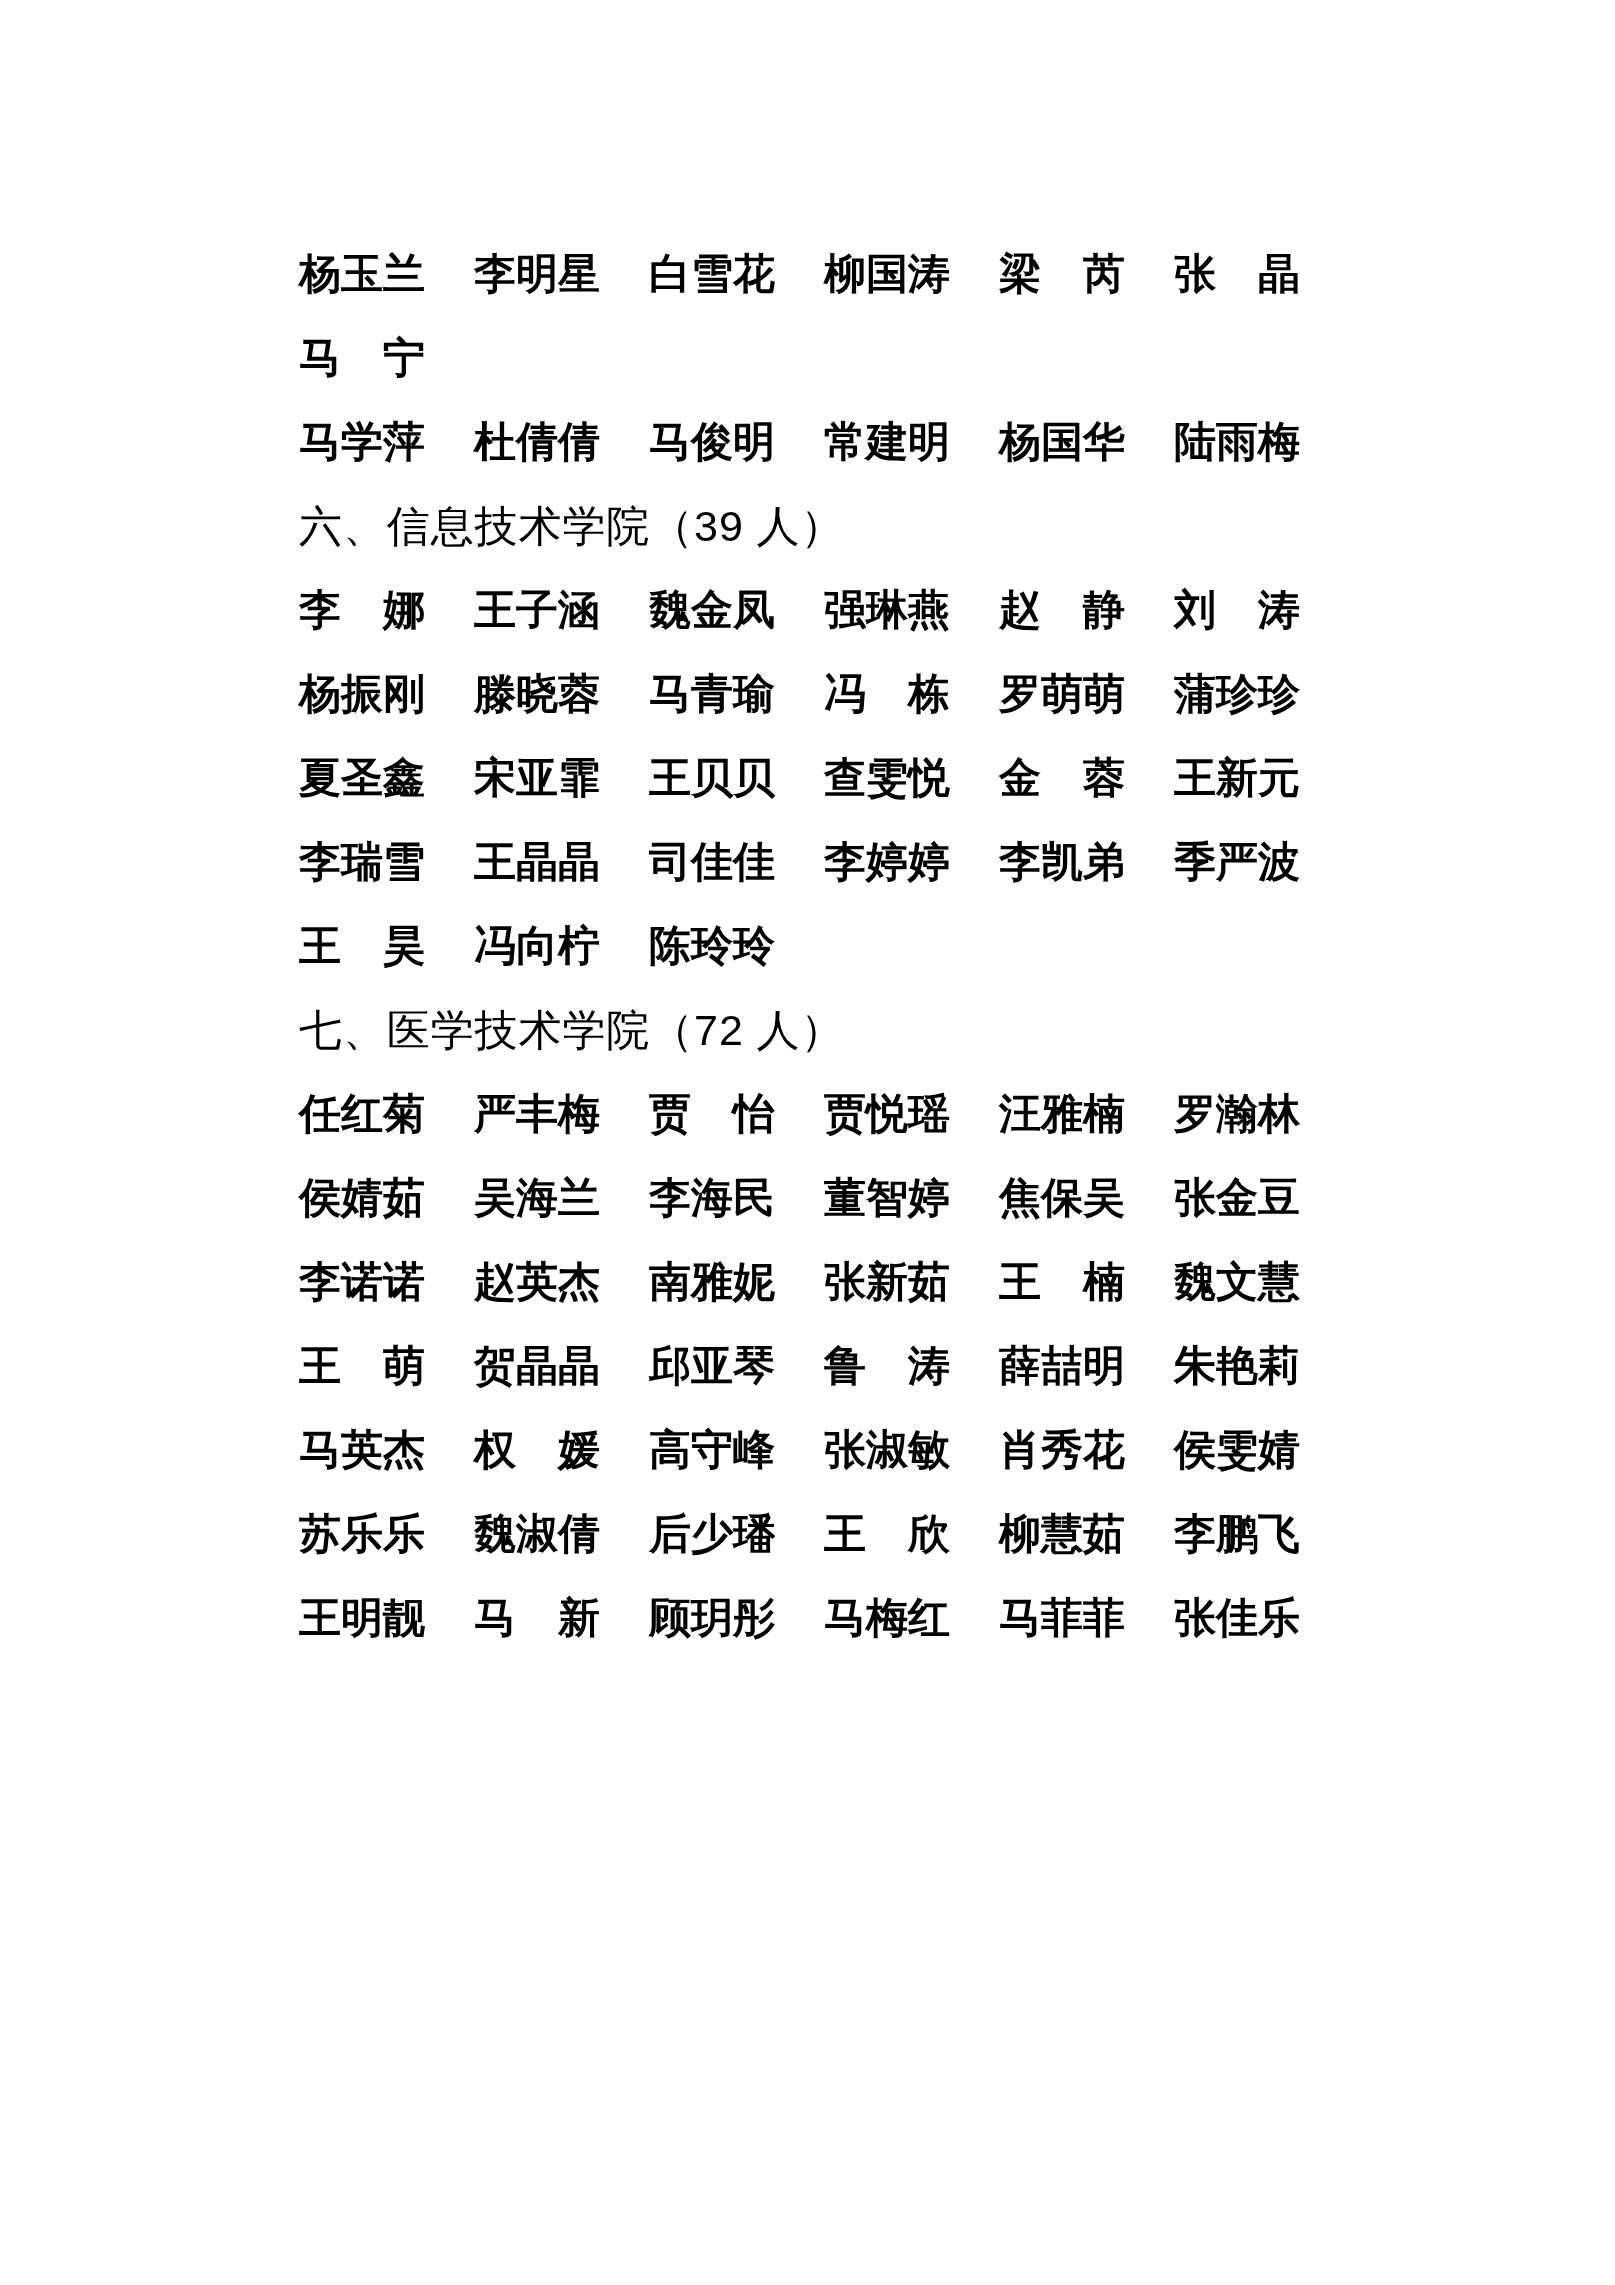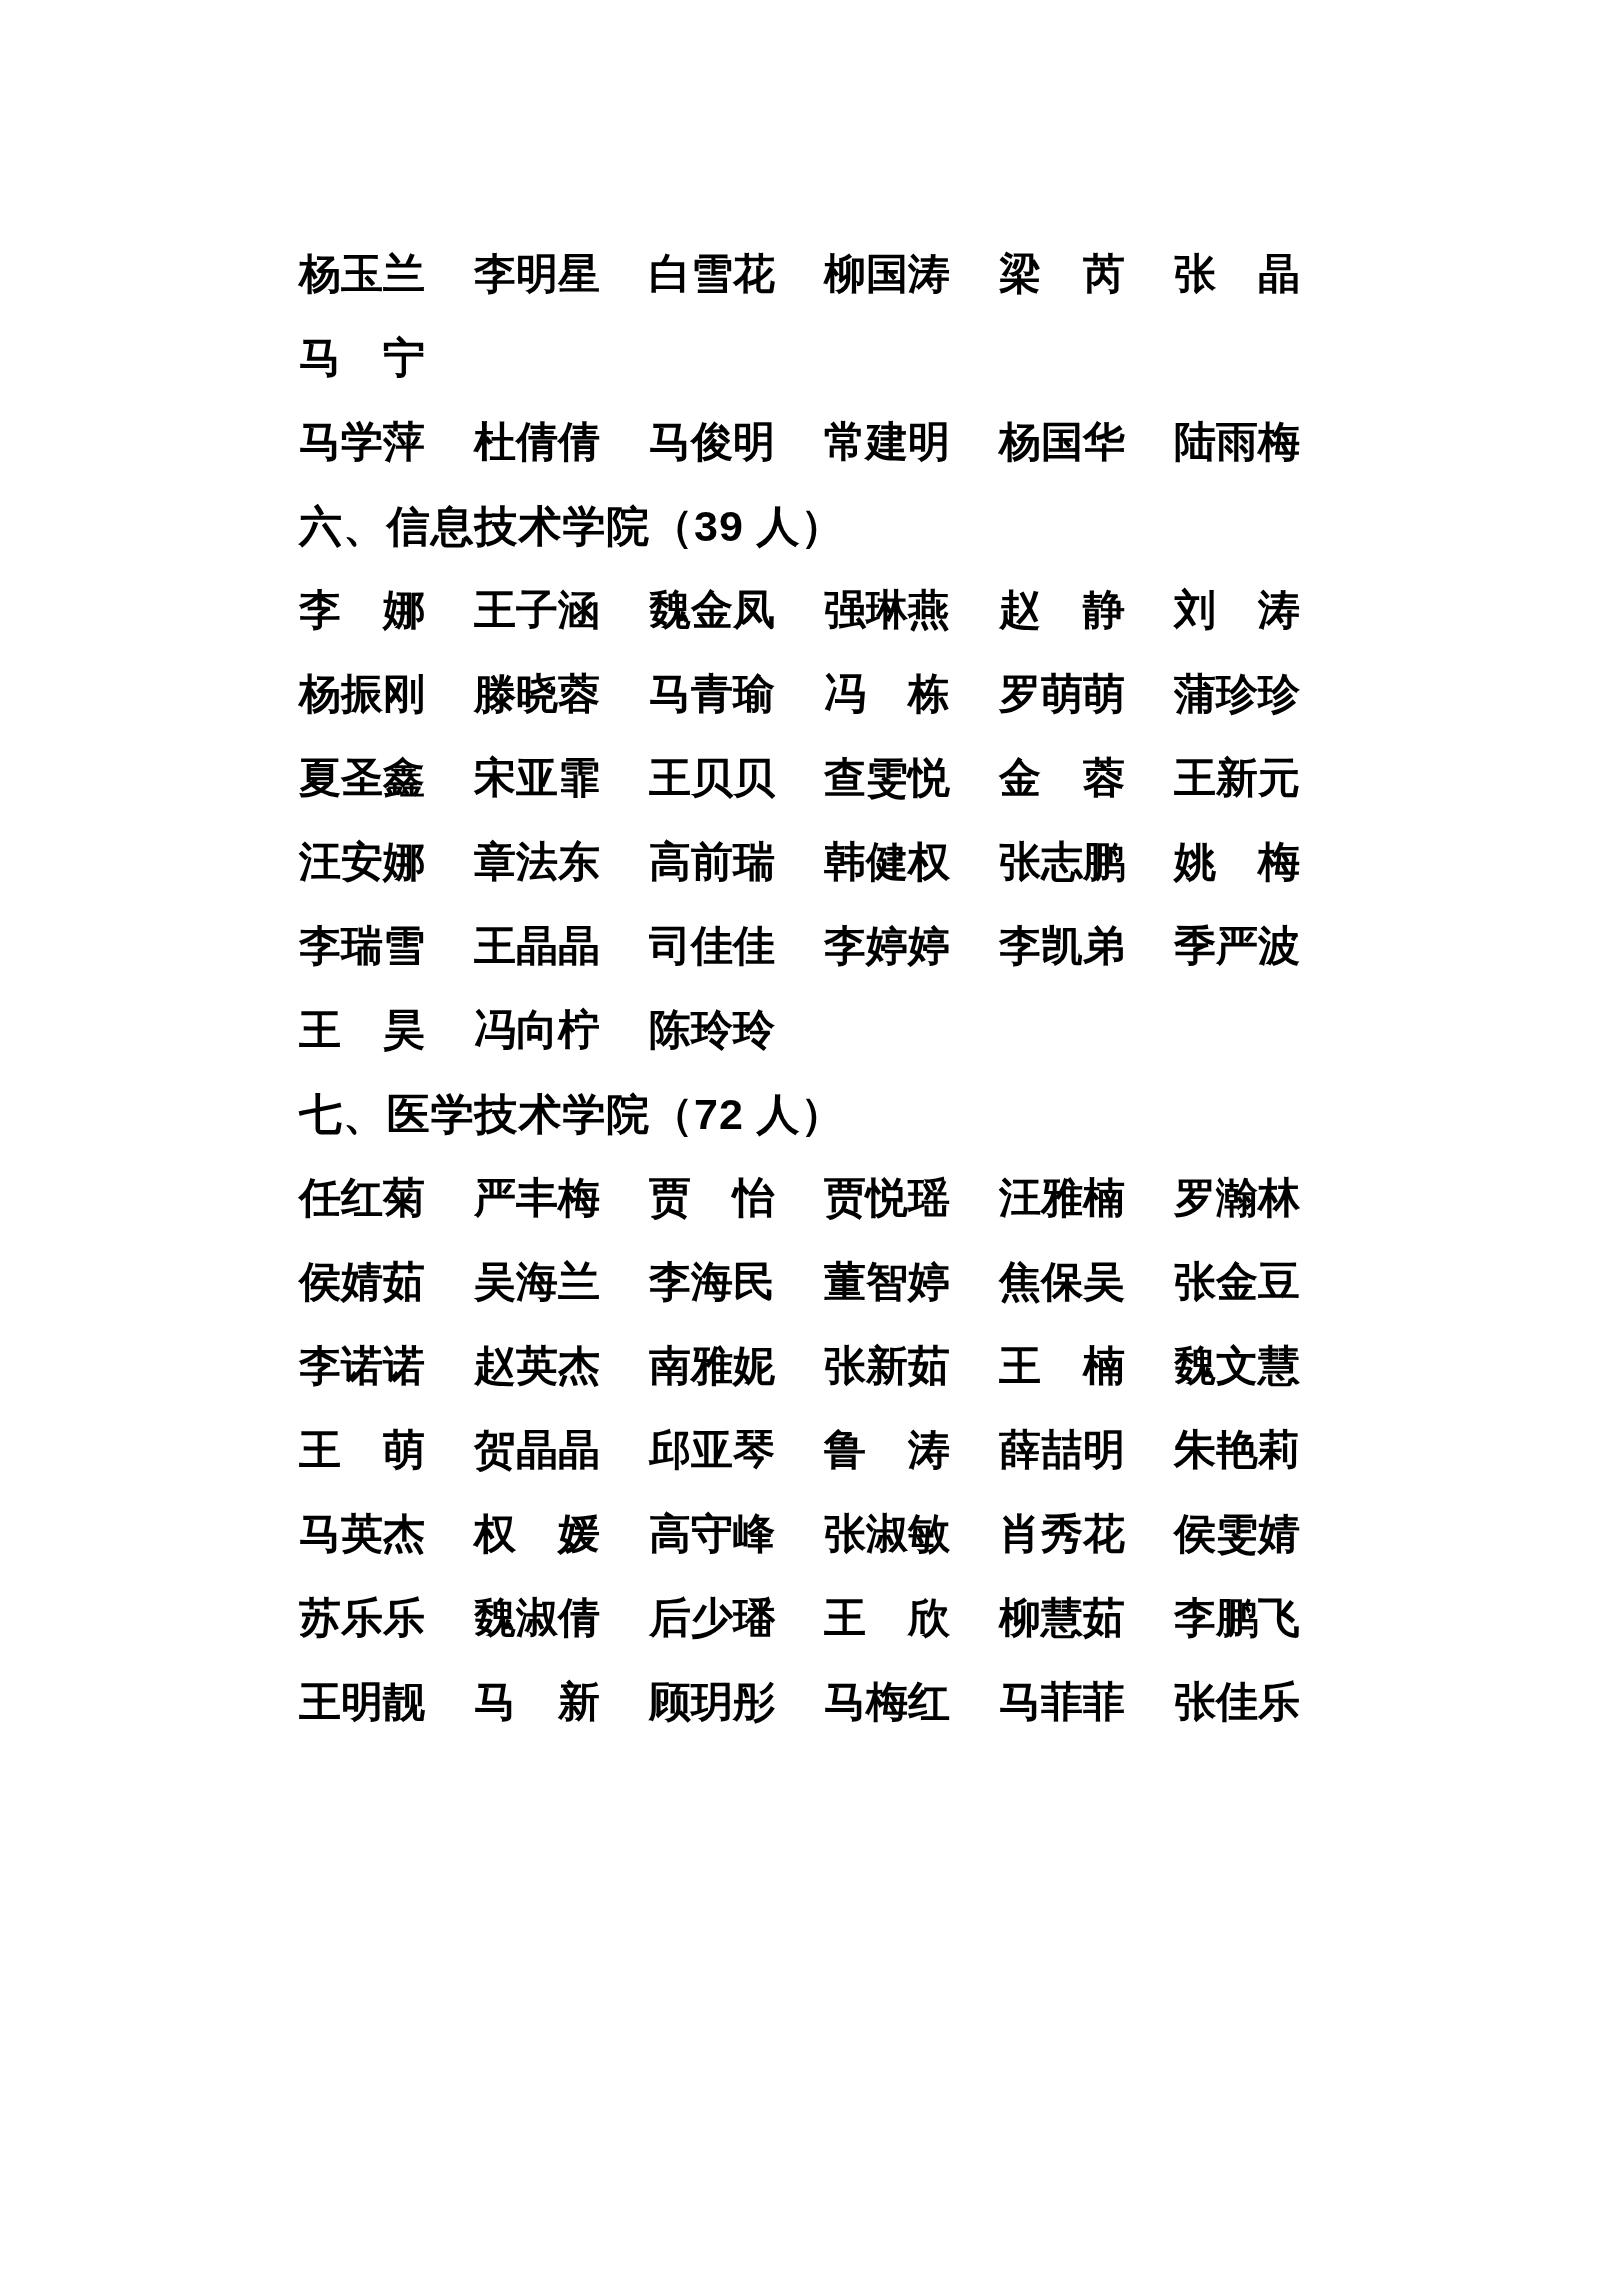--- a/index.html
+++ b/index.html
@@ -31,21 +31,21 @@
   }
   .name {
     font-family: "Liberation Serif", "DejaVu Serif", serif;
     font-size: 42px;
     line-height: 84px;
     white-space: pre;
     justify-self: start;
   }
   .section-header {
     font-family: "Liberation Sans", "DejaVu Sans", sans-serif;
-    font-weight: bold;
+    font-weight: normal;
     font-size: 43px;
     line-height: 84px;
     white-space: pre;
     letter-spacing: 0.9px;
   }
 </style>
 </head>
 <body>
 
 <div class="page">
@@ -86,28 +86,20 @@
         <span class="name">罗萌萌</span>
         <span class="name">蒲珍珍</span>
       </div>
       <div class="line names-row">
         <span class="name">夏圣鑫</span>
         <span class="name">宋亚霏</span>
         <span class="name">王贝贝</span>
         <span class="name">查雯悦</span>
         <span class="name">金　蓉</span>
         <span class="name">王新元</span>
-      </div>
-      <div class="line names-row">
-        <span class="name">汪安娜</span>
-        <span class="name">章法东</span>
-        <span class="name">高前瑞</span>
-        <span class="name">韩健权</span>
-        <span class="name">张志鹏</span>
-        <span class="name">姚　梅</span>
       </div>
       <div class="line names-row">
         <span class="name">李瑞雪</span>
         <span class="name">王晶晶</span>
         <span class="name">司佳佳</span>
         <span class="name">李婷婷</span>
         <span class="name">李凯弟</span>
         <span class="name">季严波</span>
       </div>
       <div class="line names-row">

